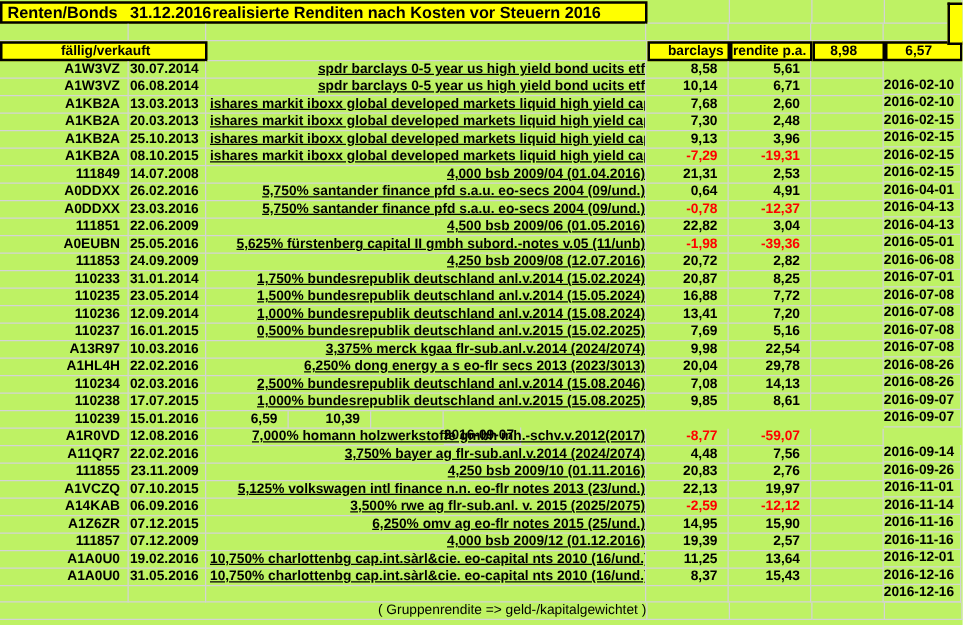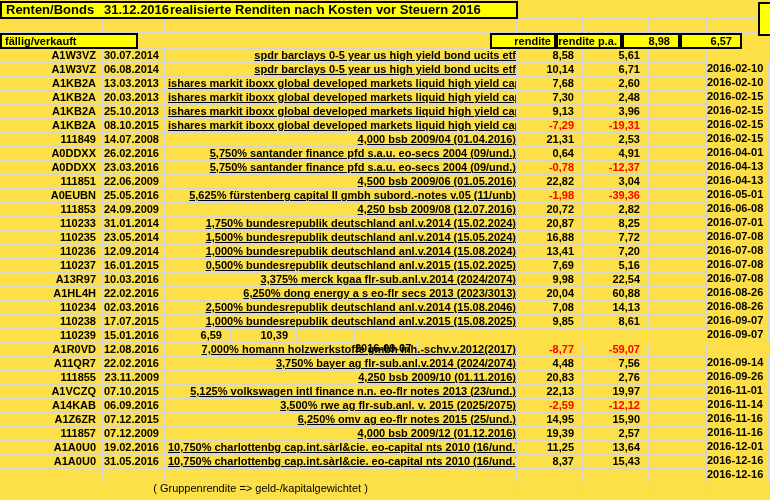--- a/index.html
+++ b/index.html
@@ -5,21 +5,21 @@
   :root{
     --hl:#ffff00;
     --neg:#ff0000;
     --grid:#d4d4d4;
     --ink:#000000;
   }
   *{margin:0;padding:0;box-sizing:border-box;}
   html,body{background:#ffffff;}
   body{width:770px;height:500px;overflow:hidden;}
   .sheet{
-    position:relative;width:770px;height:500px;background:#fde047;
+    position:relative;width:770px;height:500px;background:#bef264;
     font-family:"Liberation Sans",sans-serif;font-weight:bold;
     font-size:11px;color:var(--ink);overflow:hidden;
   }
   .row{display:flex;width:770px;}
   .cell{
     border-right:1px solid var(--grid);
     border-bottom:1px solid var(--grid);
     overflow:hidden;white-space:nowrap;
   }
   .c0{width:103px}.c1{width:62px}.c2{width:352px}
@@ -46,40 +46,40 @@
   .row-empty .cell{height:14px;}
   .row-empty2{height:13px;}
   .row-empty2 .cell{height:13px;}
 
   .row-header{height:16px;}
   .row-header .cell{height:16px;}
   .hl-cell{
     background:var(--hl);border:2px solid var(--ink);
     height:16px;line-height:12px;overflow:hidden;white-space:nowrap;
   }
-  .faellig-box{width:138px;text-align:left;padding-left:3px;}
+  .faellig-box{width:166px;text-align:center;padding-left:3px;}
   .hl-lab{text-align:right;padding-right:3px;}
-  .hl-val{text-align:right;padding-right:8px;}
+  .hl-val{text-align:center;padding-right:8px;}
   .hw3{width:66px}.hw4{width:66px}.hw5{width:58px}.hw6{width:62px}
 
   .data-row{height:14px;line-height:13px;}
   .data-row .cell{height:14px;}
   .num{text-align:right;}
   .c0.num{padding-right:6px;}
   .c1.num{padding-right:5px;}
   .c3.num,.c4.num{padding-right:8px;}
   .c6.num{padding-right:5px;margin-top:13px;}
   .desc{text-align:right;padding-left:3px;text-decoration:underline;}
   .neg{color:var(--neg);}
 
   .row-footer{height:14px;line-height:13px;}
   .row-footer .cell{height:14px;}
   .footer-cell{
     width:518px;font-weight:normal;padding-left:4px;
-    text-align:center;
+    text-align:right;
   }
 </style>
 </head>
 <body>
 
 <div class="sheet">
 
   <div class="corner-frag"></div>
 
   <div class="row row-title">
@@ -100,21 +100,21 @@
     <div class="cell c2"></div>
     <div class="cell c3"></div>
     <div class="cell c4"></div>
     <div class="cell c5"></div>
     <div class="cell c6"></div>
   </div>
 
   <div class="row row-header">
     <div class="hl-cell faellig-box">fällig/verkauft</div>
     <div class="cell c2"></div>
-    <div class="hl-cell hl-lab hw3">rendite</div>
+    <div class="hl-cell hl-lab hw3">barclays</div>
     <div class="hl-cell hl-lab hw4">rendite p.a.</div>
     <div class="hl-cell hl-val hw5">8,98</div>
     <div class="hl-cell hl-val hw6">6,57</div>
   </div>
 
   <div id="data-rows">
   <div class="row data-row">
     <div class="cell c0 num">A1W3VZ</div>
     <div class="cell c1 num">30.07.2014</div>
     <div class="cell c2 desc">spdr barclays 0-5 year us high yield bond ucits etf</div>
@@ -282,21 +282,21 @@
     <div class="cell c4 num">22,54</div>
     <div class="cell c5"></div>
     <div class="cell c6 num">2016-08-26</div>
   </div>
 
   <div class="row data-row">
     <div class="cell c0 num">A1HL4H</div>
     <div class="cell c1 num">22.02.2016</div>
     <div class="cell c2 desc">6,250% dong energy a s eo-flr secs 2013 (2023/3013)</div>
     <div class="cell c3 num">20,04</div>
-    <div class="cell c4 num">60,88</div>
+    <div class="cell c4 num">29,78</div>
     <div class="cell c5"></div>
     <div class="cell c6 num">2016-08-26</div>
   </div>
 
   <div class="row data-row">
     <div class="cell c0 num">110234</div>
     <div class="cell c1 num">02.03.2016</div>
     <div class="cell c2 desc">2,500% bundesrepublik deutschland anl.v.2014 (15.08.2046)</div>
     <div class="cell c3 num">7,08</div>
     <div class="cell c4 num">14,13</div>

